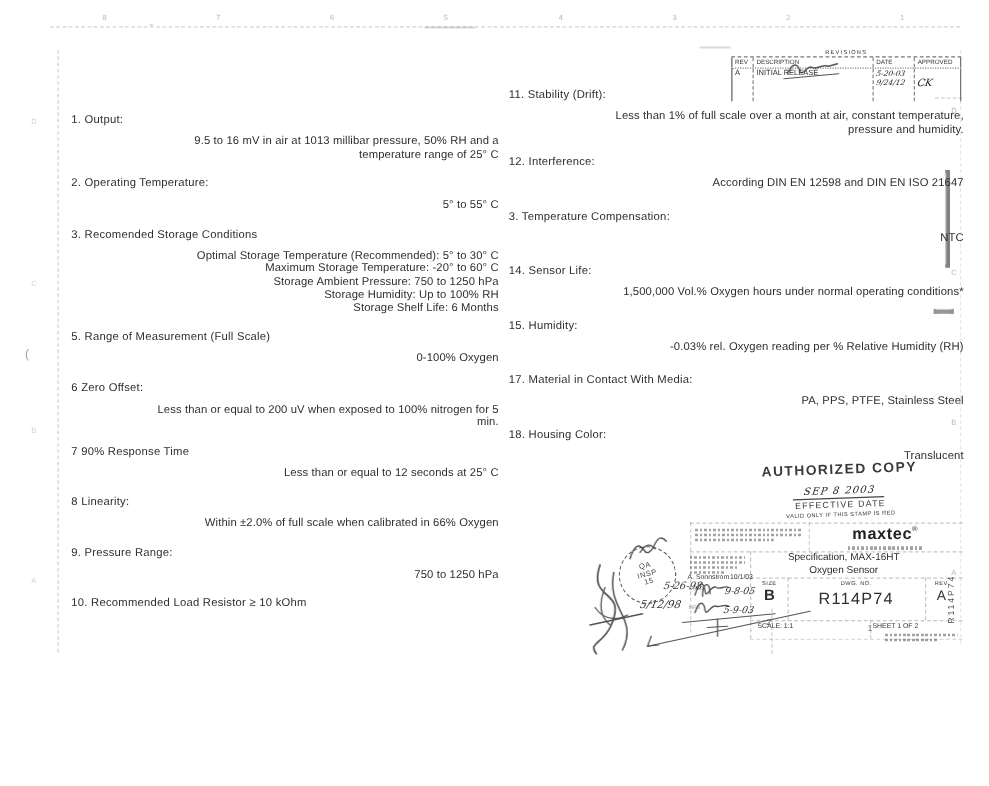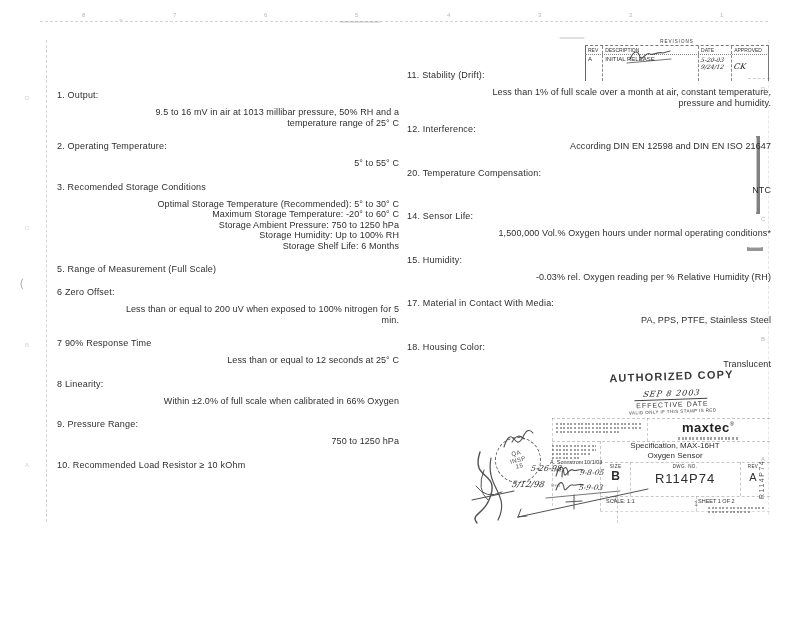--- a/index.html
+++ b/index.html
@@ -129,20 +129,21 @@
       <div class="spec-item">
         <div class="spec-label">3. Recomended Storage Conditions</div>
         <div class="spec-body">Optimal Storage Temperature (Recommended):  5° to 30° C
 Maximum Storage Temperature:  -20° to 60° C
 Storage Ambient Pressure:  750 to 1250 hPa
 Storage Humidity:  Up to 100% RH
 Storage  Shelf Life:  6 Months</div>
       </div>
       <div class="spec-item">
         <div class="spec-label">5. Range of Measurement (Full Scale)</div>
+        <div class="spec-body">0-100% Oxygen</div>
       </div>
       <div class="spec-item">
         <div class="spec-label">6  Zero Offset:</div>
         <div class="spec-body">Less than or equal to 200 uV when exposed to 100% nitrogen for 5
 min.</div>
       </div>
       <div class="spec-item">
         <div class="spec-label">7  90% Response Time</div>
         <div class="spec-body">Less than or equal to 12 seconds at 25° C</div>
       </div>
@@ -162,21 +163,21 @@
       <div class="spec-item">
         <div class="spec-label">11. Stability (Drift):</div>
         <div class="spec-body">Less than 1% of full scale over a month at air, constant temperature,
 pressure and humidity.</div>
       </div>
       <div class="spec-item">
         <div class="spec-label">12. Interference:</div>
         <div class="spec-body">According DIN EN 12598 and DIN EN ISO 21647</div>
       </div>
       <div class="spec-item">
-        <div class="spec-label">20. Temperature Compensation:</div>
+        <div class="spec-label">3. Temperature Compensation:</div>
         <div class="spec-body">NTC</div>
       </div>
       <div class="spec-item">
         <div class="spec-label">14. Sensor Life:</div>
         <div class="spec-body">1,500,000 Vol.% Oxygen hours under normal operating conditions*</div>
       </div>
       <div class="spec-item">
         <div class="spec-label">15. Humidity:</div>
         <div class="spec-body">-0.03% rel. Oxygen reading per % Relative Humidity (RH)</div>
       </div>

